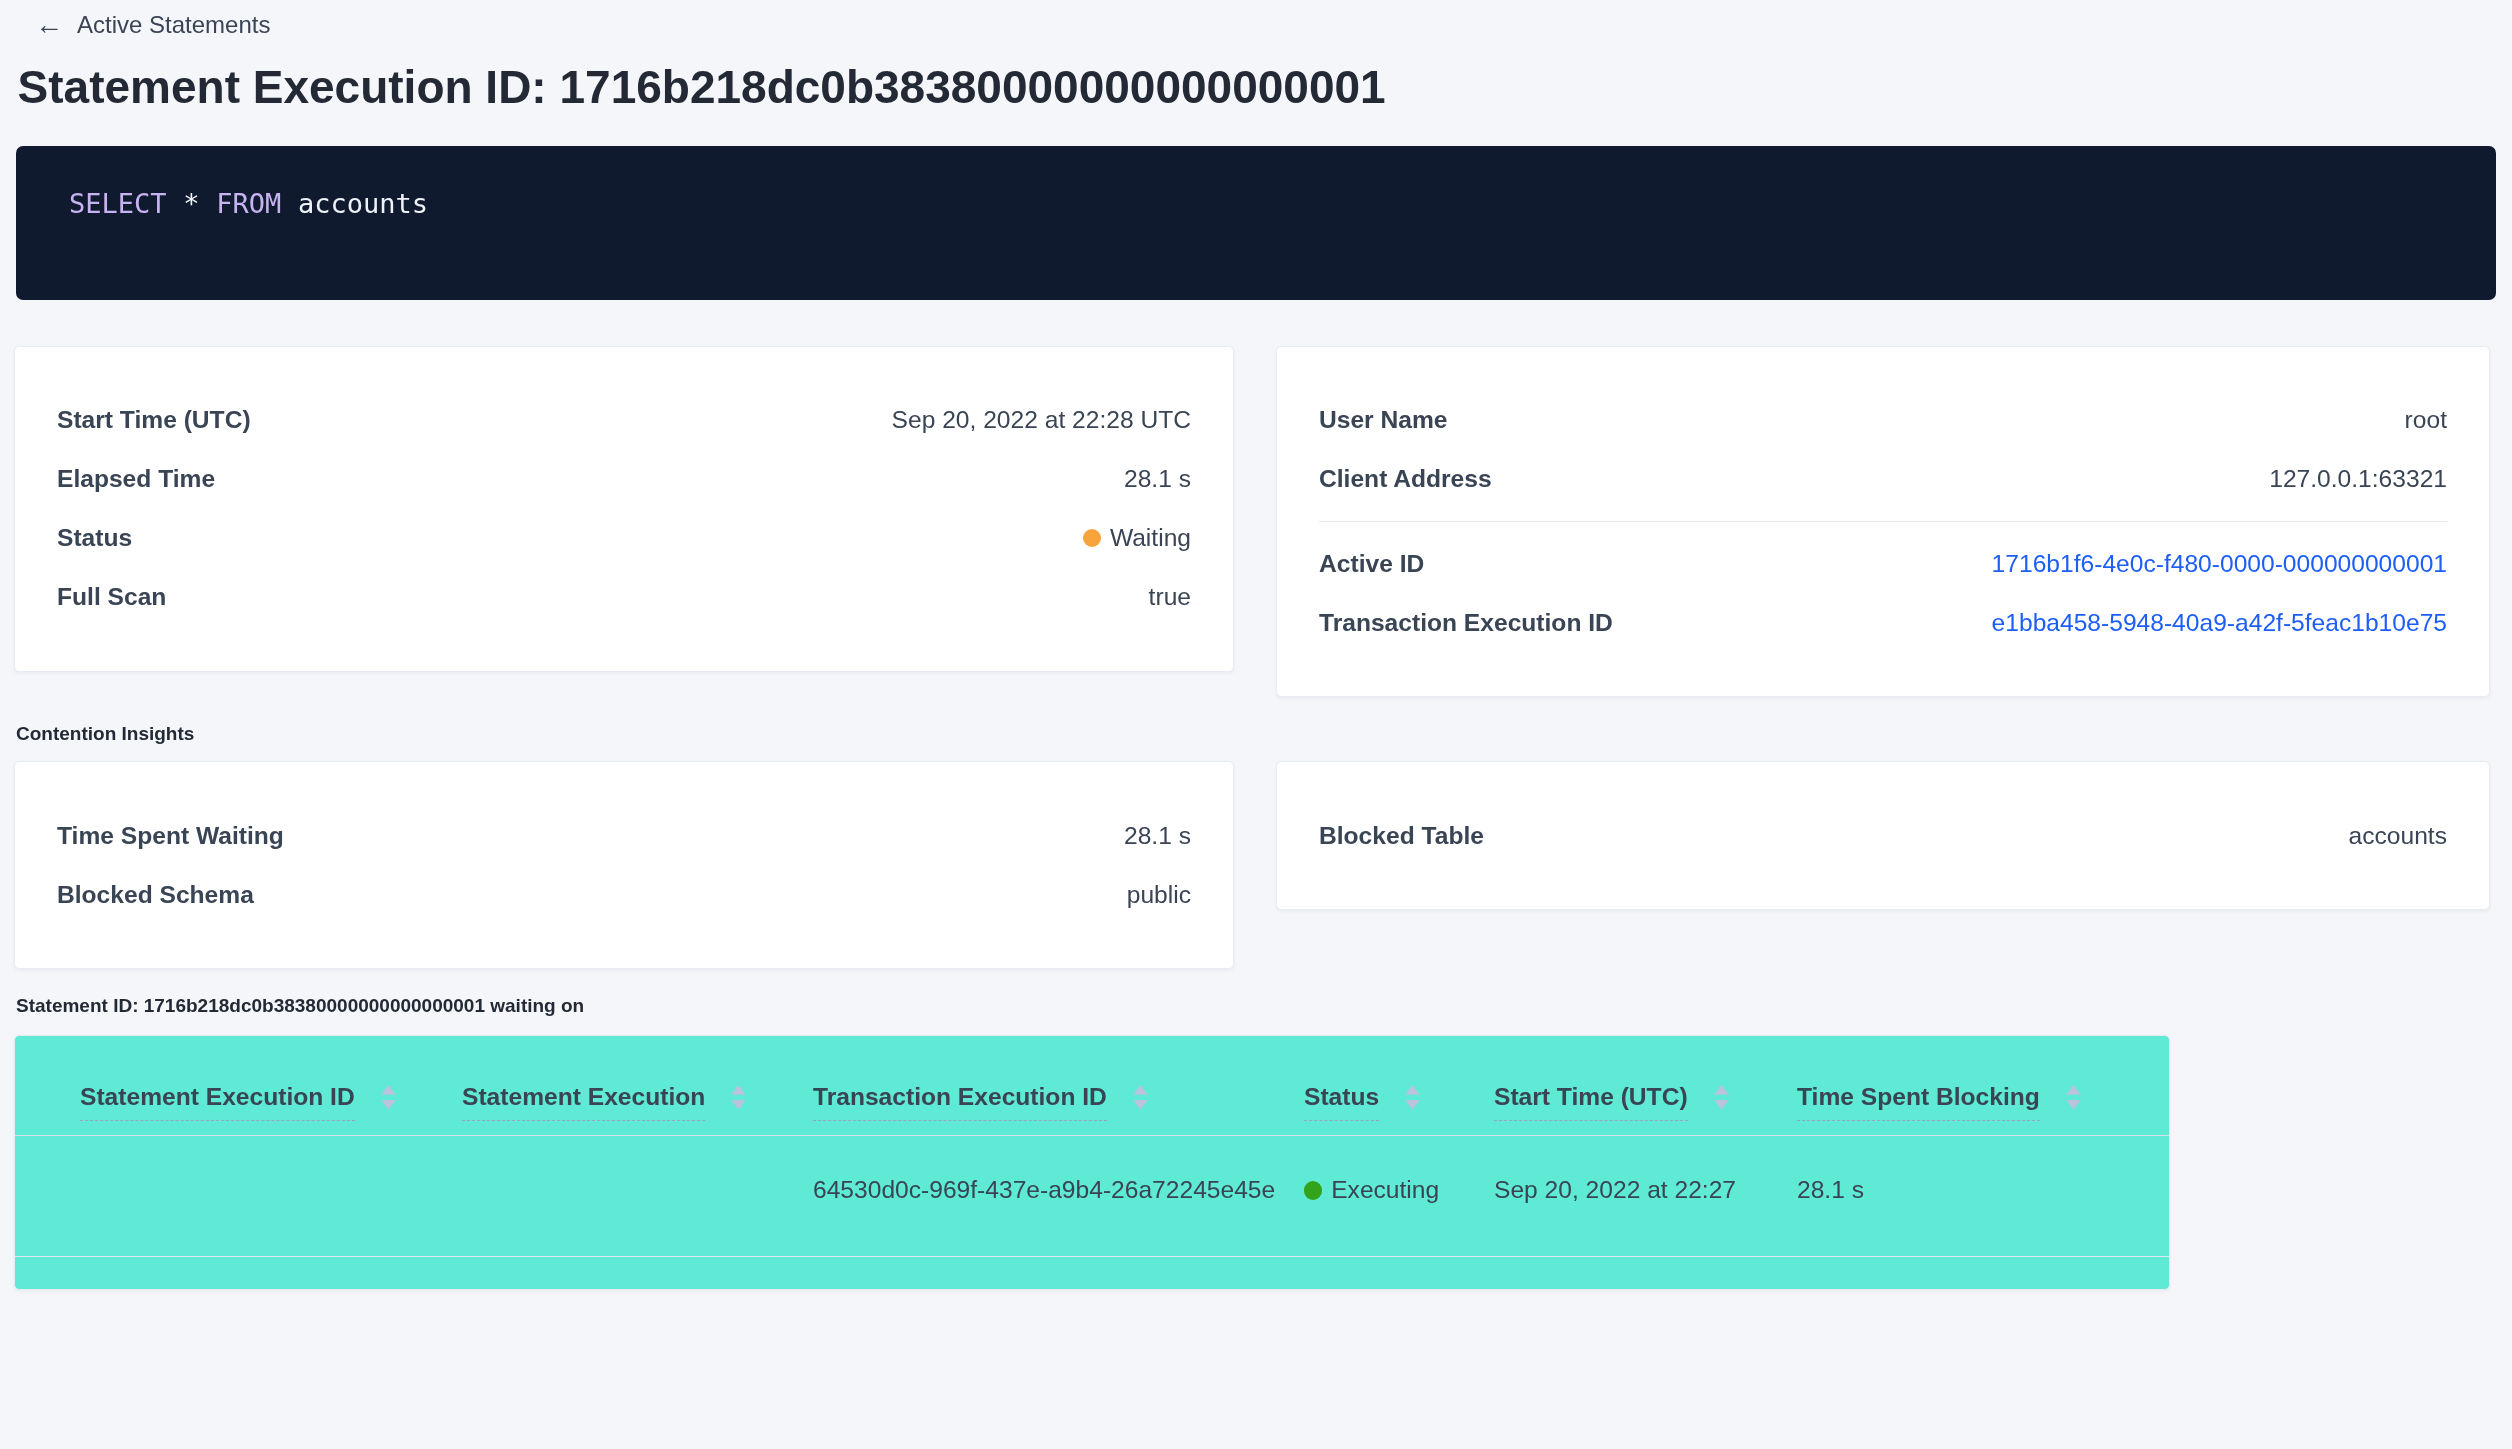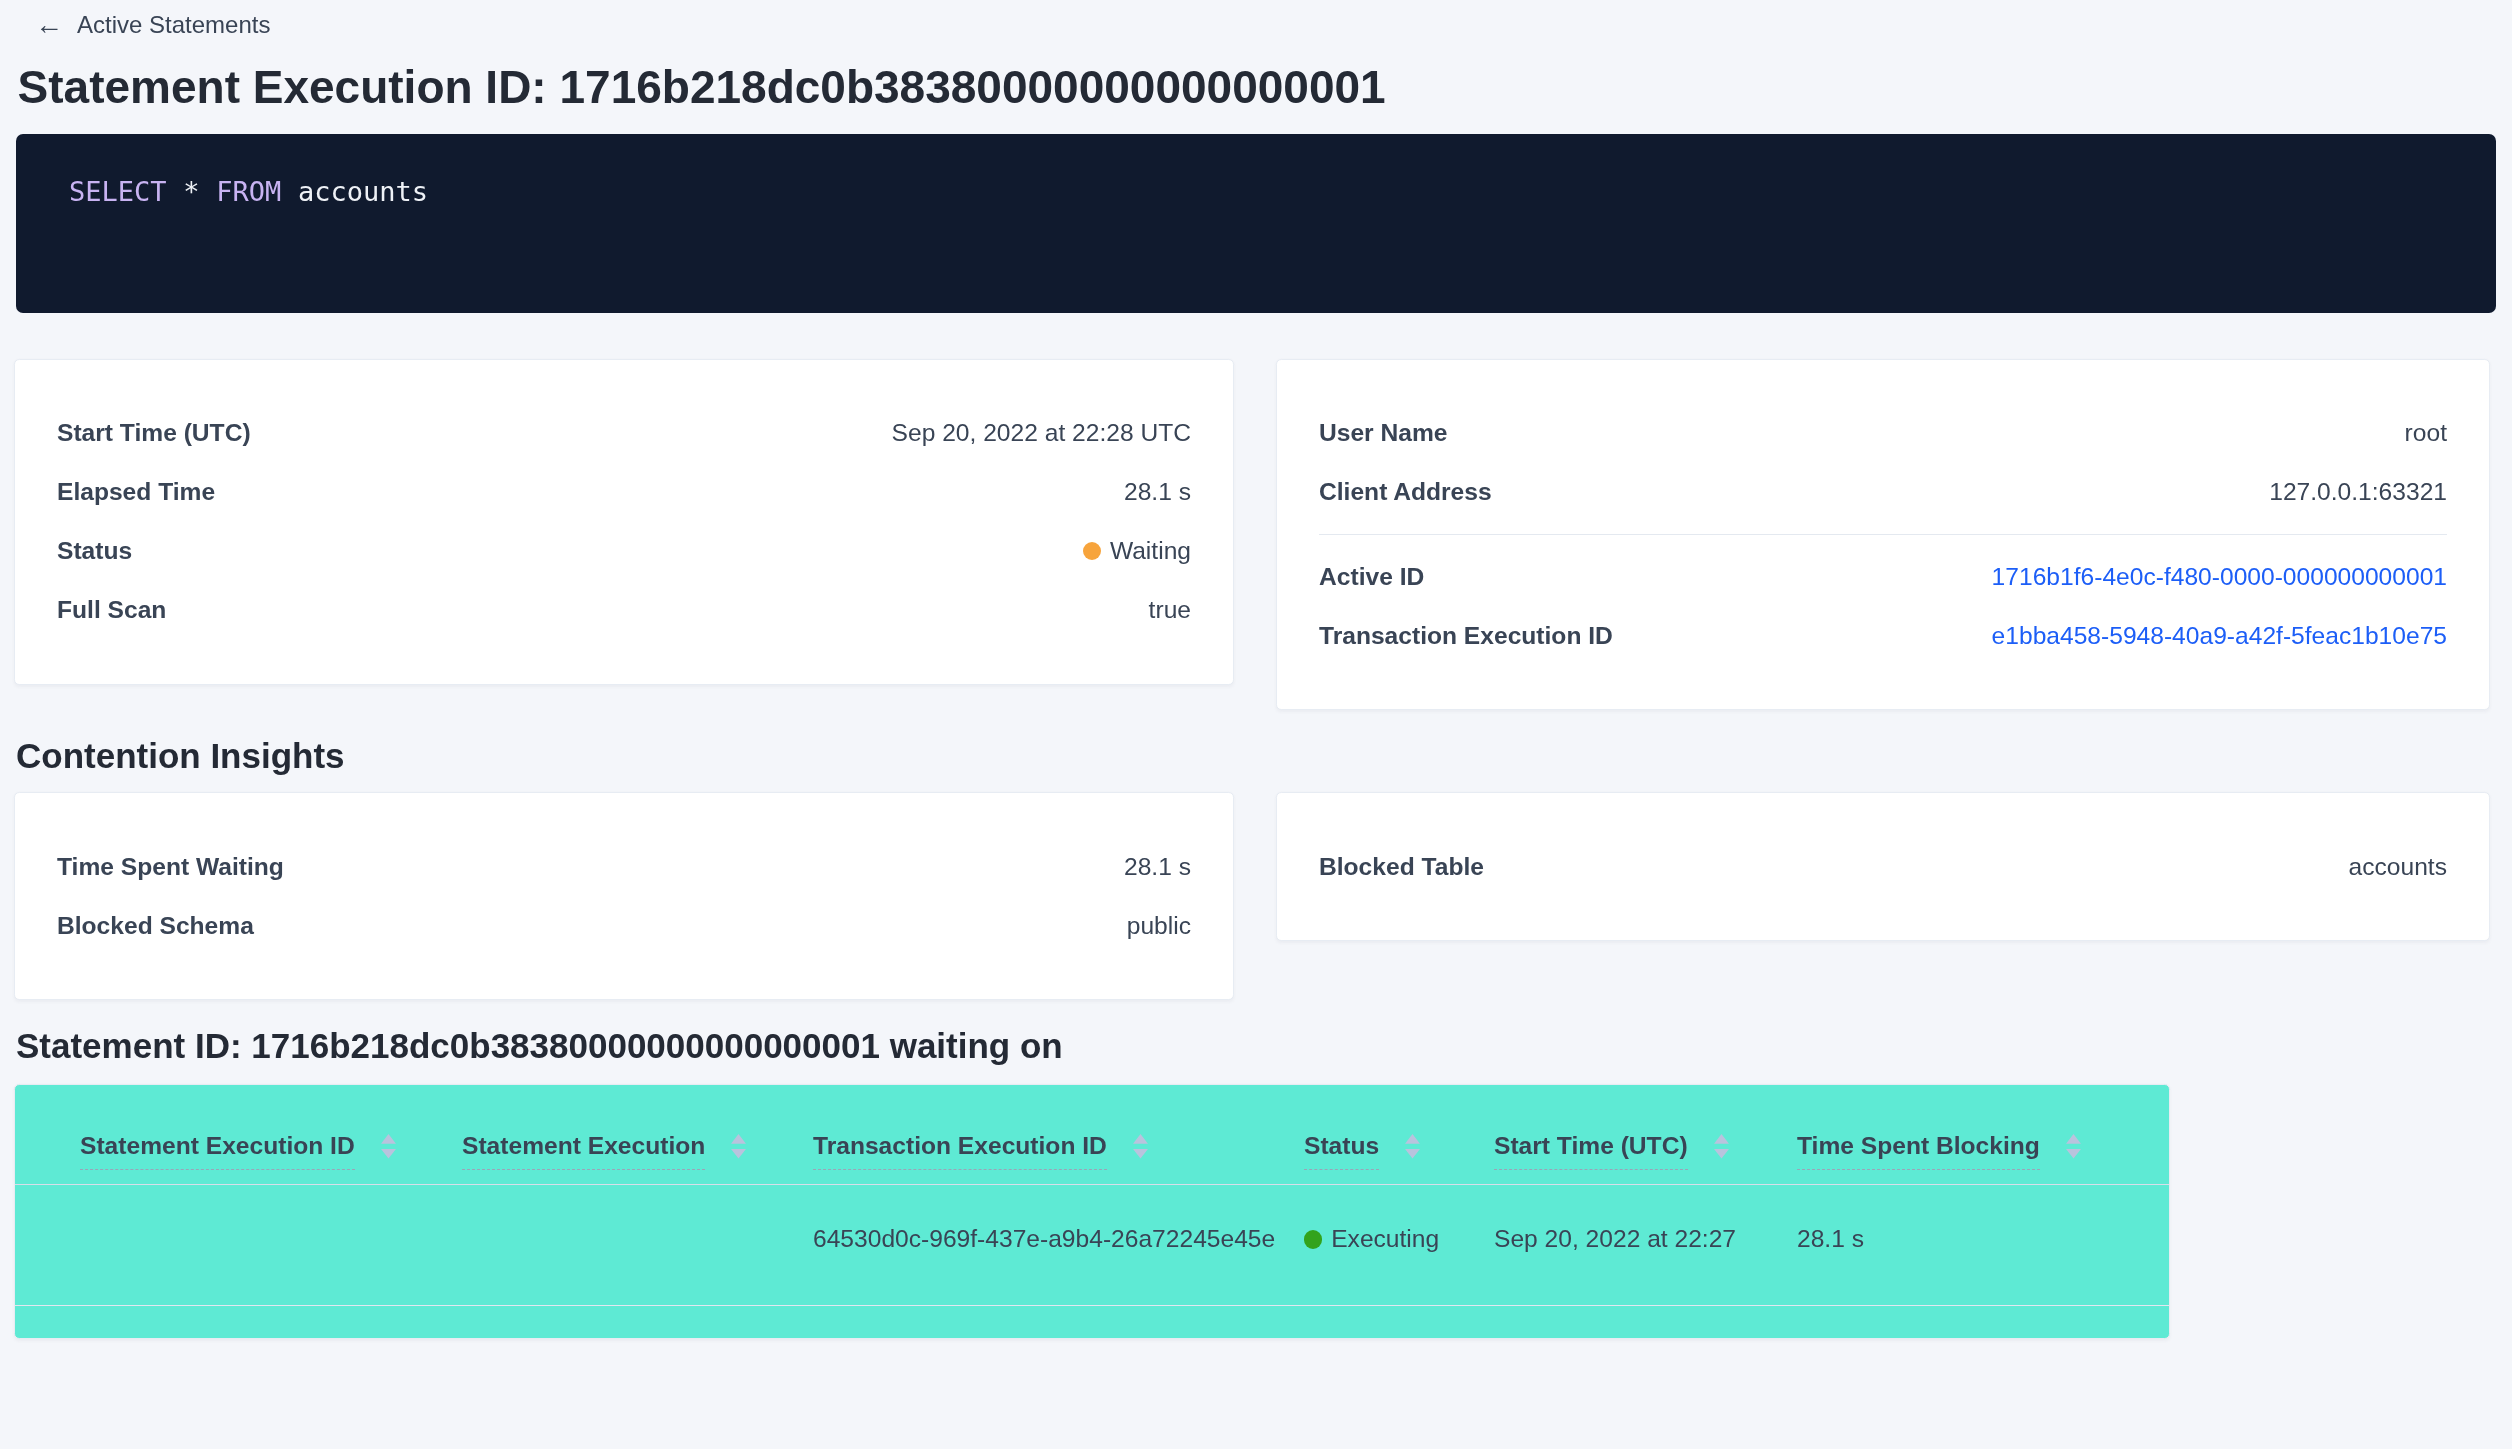--- a/index.html
+++ b/index.html
@@ -21,22 +21,22 @@
   .back-arrow { font-size:28px; line-height:1; color:#394455; }
 
   
   .page-title {
     margin:21px 0 0 17.6px;
     font-size:46px; font-weight:bold; color:#242a35;
   }
 
   
   .code-block {
-    margin:20px 16px 0 16px;
-    height:179px;
+    margin:32px 16px 0 16px;
+    height:154px;
     background:#101a2e;
     border-radius:7px;
     padding:42px 35px 0 53px;
     font-family:"DejaVu Sans Mono", monospace;
     font-size:27px;
   }
   .sql-line { display:flex; gap:16.7px; }
   .sql-kw { color:#c8b3f2; }
   .sql-op { color:#eef1f6; }
   .sql-id { color:#eef1f6; }
@@ -65,21 +65,21 @@
   .kv-value { color:#394455; text-align:right; }
   .kv-value.link { color:#1c5ef7; cursor:pointer; }
   .card-divider { border:none; border-top:0.9px solid #e4e9f0; margin:12.3px 0; }
 
   .status-inline { display:flex; align-items:center; gap:8.8px; }
   .dot { width:18.4px; height:18.4px; border-radius:50%; flex:none; }
 
   
   .section-heading {
     margin:26px 0 0 16px;
-    font-size:35px; font-weight:bold; color:#242a35;
+    font-size:19px; font-weight:bold; color:#242a35;
   }
   .cards-grid.contention { margin-top:16px; }
 
   
   .table-card {
     margin:17.6px 0 0 14px;
     width:2156px;
     background:#5eead4;
     border:0.9px solid #e7ecf3;
     border-radius:5.3px;

